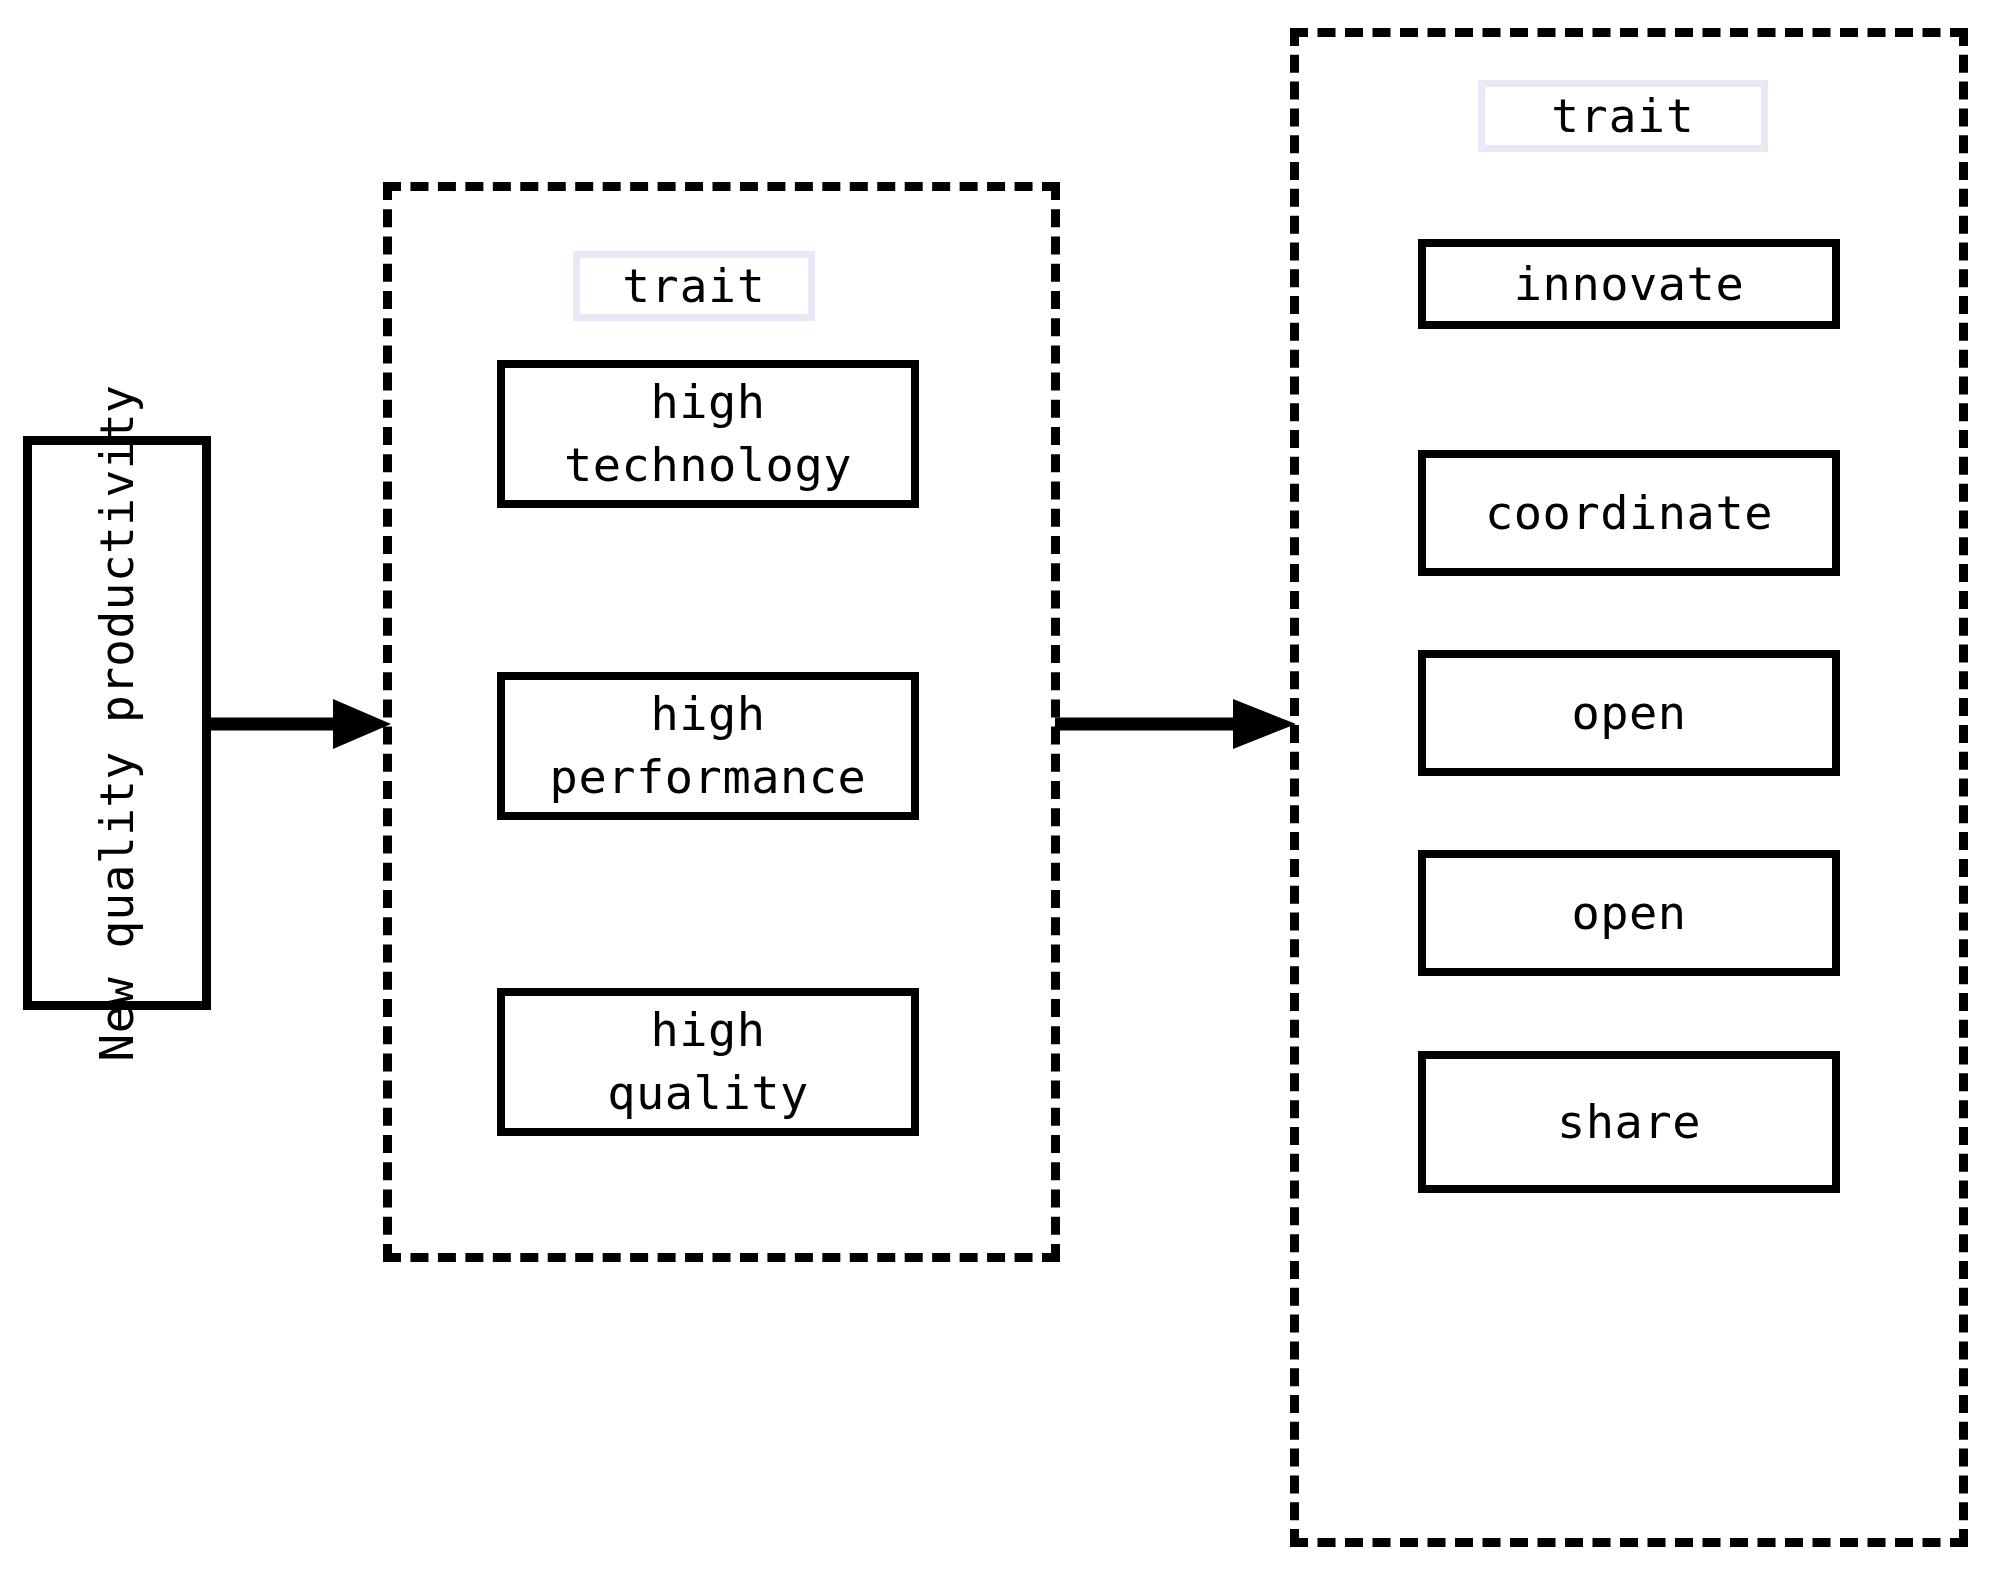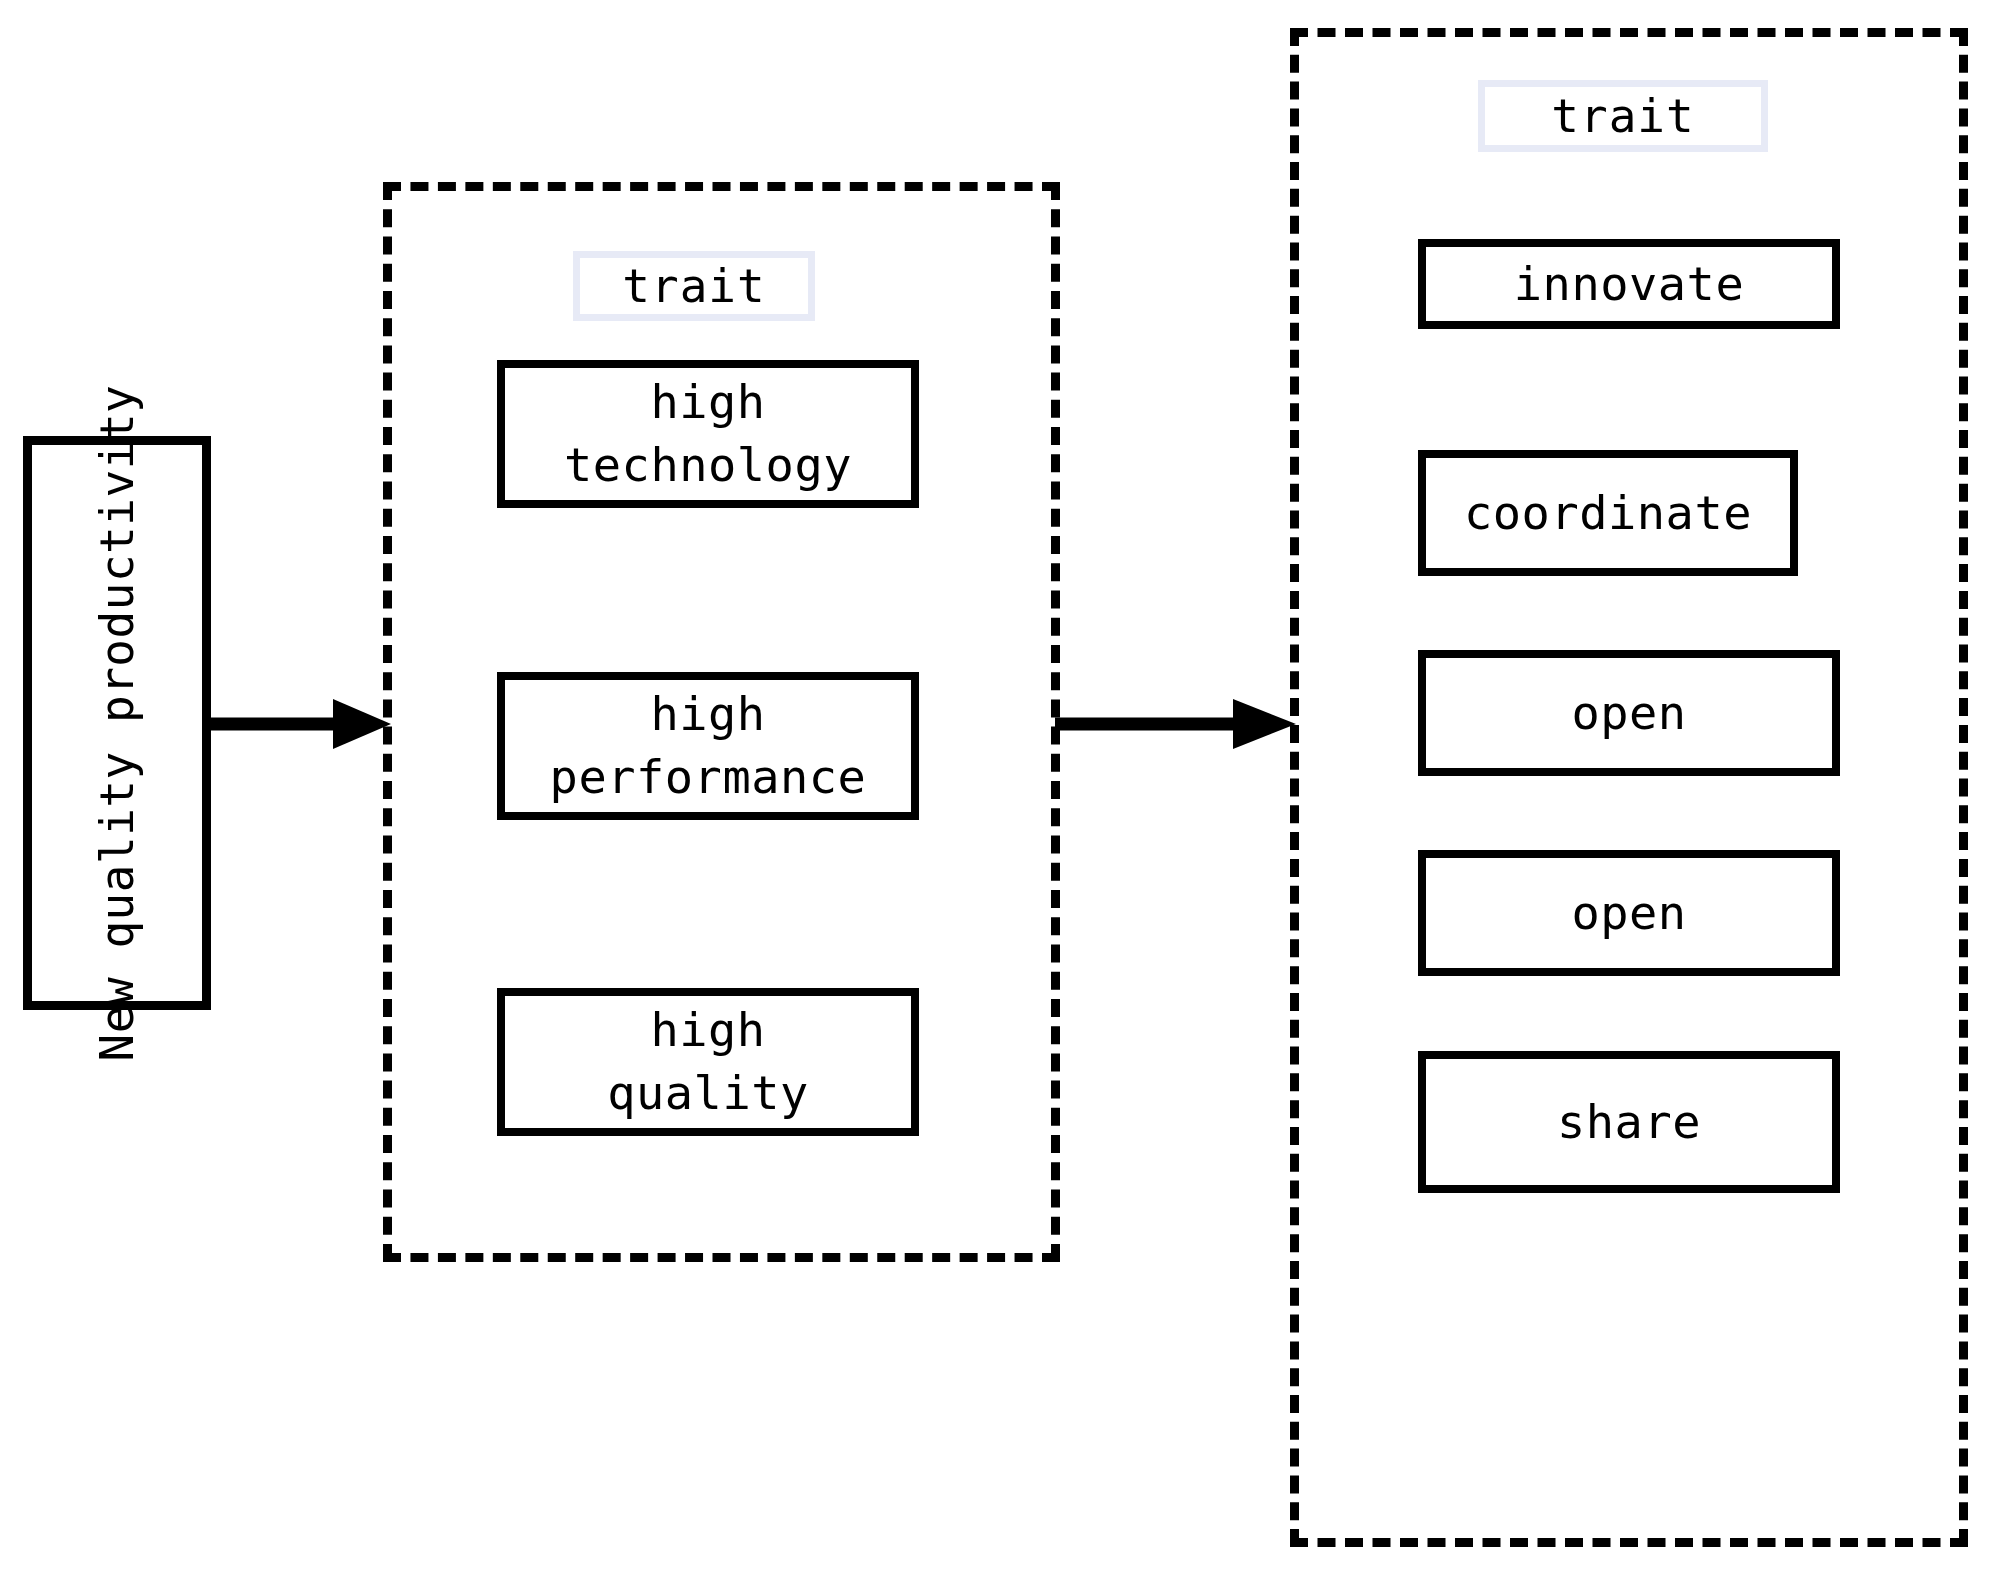--- a/index.html
+++ b/index.html
@@ -103,21 +103,21 @@
     color: #000000;
     letter-spacing: 0.5px;
     white-space: pre-line;
   }
   
   #item-trait-0 { left: 497px;  top: 360px;  width: 422px; height: 148px; }
   #item-trait-1 { left: 497px;  top: 672px;  width: 422px; height: 148px; }
   #item-trait-2 { left: 497px;  top: 988px;  width: 422px; height: 148px; }
   
   #item-idea-0 { left: 1418px; top: 239px;  width: 422px; height: 90px; }
-  #item-idea-1 { left: 1418px; top: 450px;  width: 380px; height: 126px; }
+  #item-idea-1 { left: 1418px; top: 450px;  width: 422px; height: 126px; }
   #item-idea-2 { left: 1418px; top: 650px;  width: 422px; height: 126px; }
   #item-idea-3 { left: 1418px; top: 850px;  width: 422px; height: 126px; }
   #item-idea-4 { left: 1418px; top: 1051px; width: 422px; height: 142px; }
 
   
   .arrow {
     position: absolute;
     height: 60px;
   }
   #arrow-1 { left: 205px;  top: 694px; width: 190px; }

